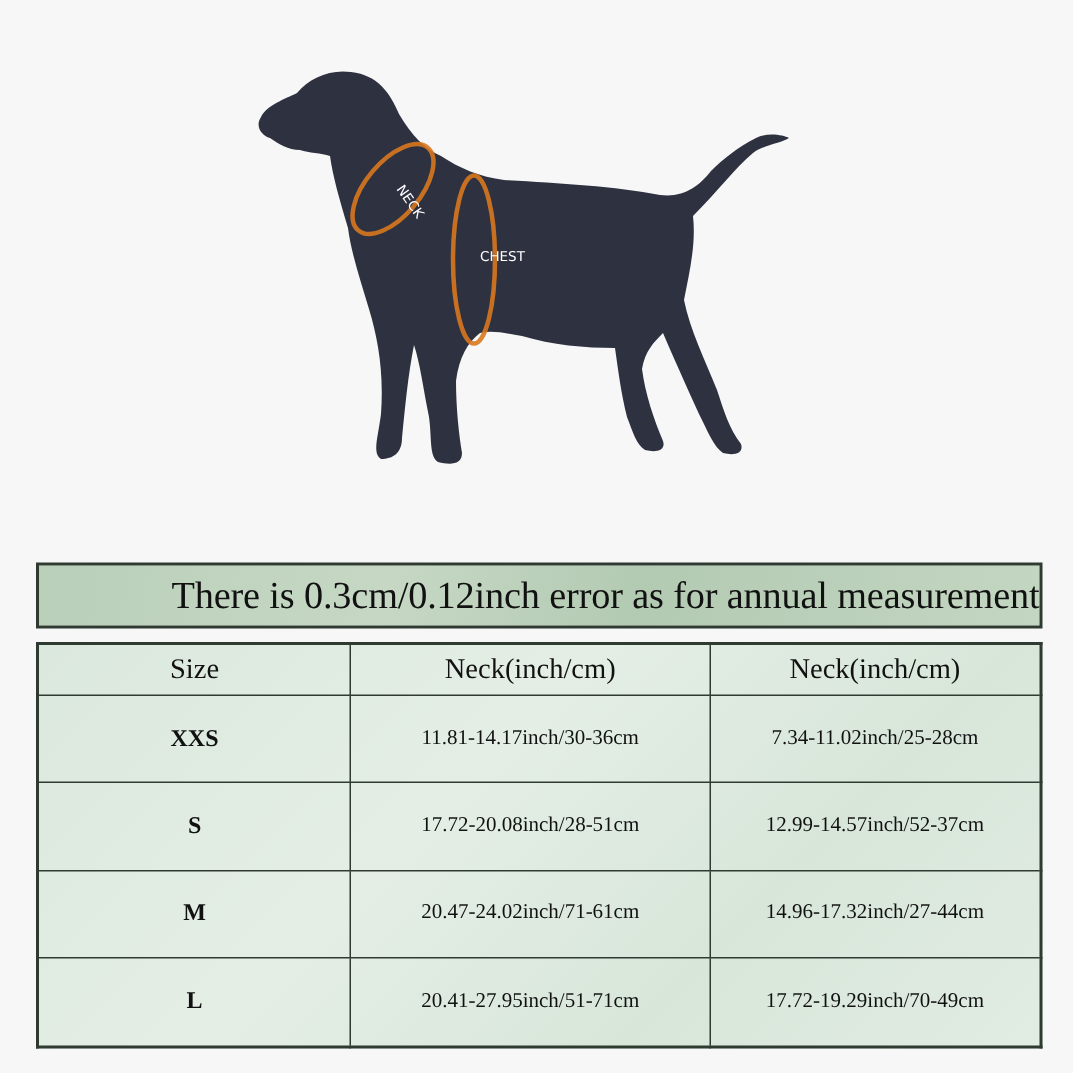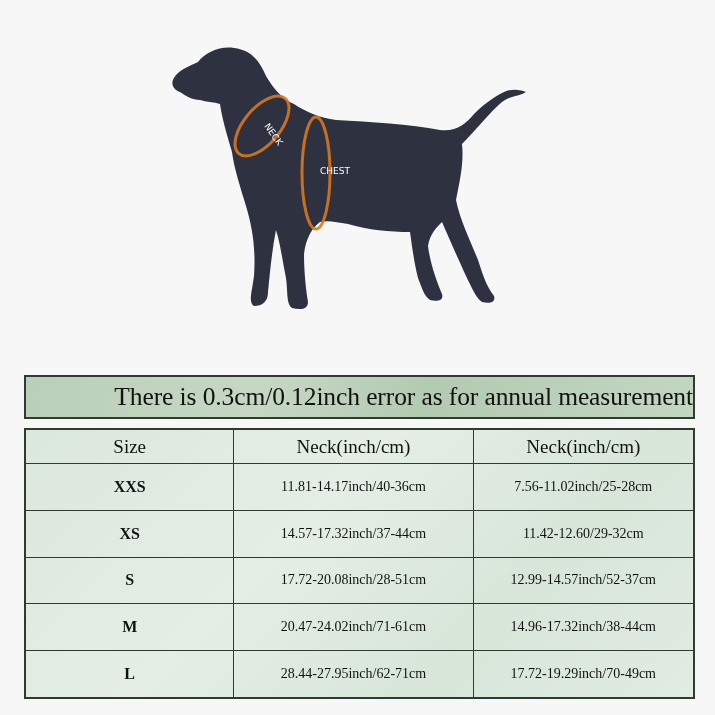--- a/index.html
+++ b/index.html
@@ -71,37 +71,32 @@
   <thead>
     <tr>
       <th class="col-size">Size</th>
       <th class="col-chest">Neck(inch/cm)</th>
       <th class="col-neck">Neck(inch/cm)</th>
     </tr>
   </thead>
   <tbody>
     <tr>
       <td class="size">XXS</td>
-      <td>11.81-14.17inch/40-36cm</td>
-      <td>7.56-11.02inch/25-28cm</td>
-    </tr>
-    <tr>
-      <td class="size">XS</td>
-      <td>14.57-17.32inch/37-44cm</td>
-      <td>11.42-12.60/29-32cm</td>
+      <td>11.81-14.17inch/30-36cm</td>
+      <td>7.34-11.02inch/25-28cm</td>
     </tr>
     <tr>
       <td class="size">S</td>
       <td>17.72-20.08inch/28-51cm</td>
       <td>12.99-14.57inch/52-37cm</td>
     </tr>
     <tr>
       <td class="size">M</td>
       <td>20.47-24.02inch/71-61cm</td>
-      <td>14.96-17.32inch/38-44cm</td>
+      <td>14.96-17.32inch/27-44cm</td>
     </tr>
     <tr>
       <td class="size">L</td>
-      <td>28.44-27.95inch/62-71cm</td>
+      <td>20.41-27.95inch/51-71cm</td>
       <td>17.72-19.29inch/70-49cm</td>
     </tr>
   </tbody>
 </table>
 
 </body></html>

